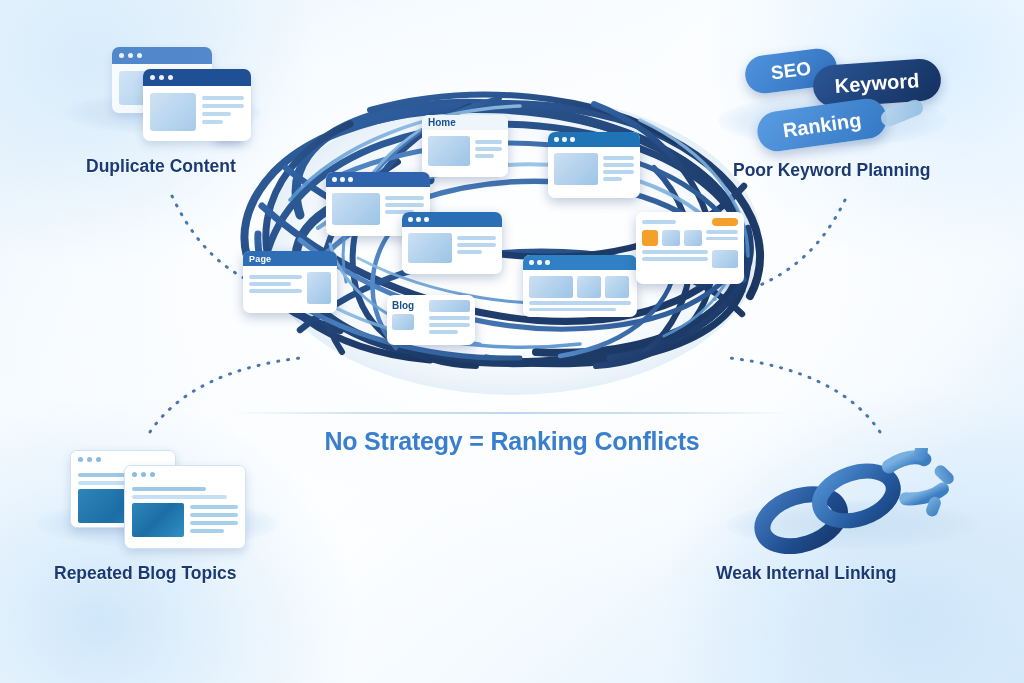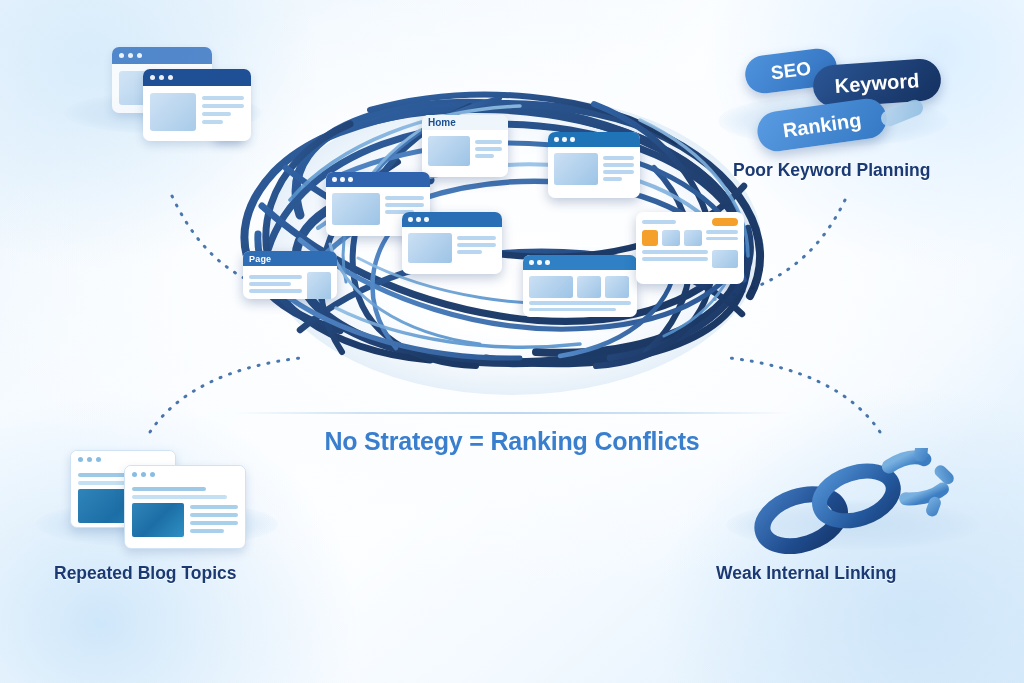--- a/index.html
+++ b/index.html
@@ -223,34 +223,48 @@
     <div class="ct">
       <div class="img" style="width:44px;height:30px;"></div>
       <div style="flex:1;padding-top:3px;">
         <div class="ln"></div>
         <div class="ln"></div>
         <div class="ln" style="width:65%;"></div>
       </div>
     </div>
   </div>
 
-  <div class="card" style="left:243px;top:251px;width:94px;height:48px;text-align:center;">
+  <div class="card" style="left:243px;top:251px;width:94px;height:62px;text-align:center;">
     <div class="hdr" style="background:#2f6db5;justify-content:flex-start;">
       <span class="lbl">Page</span>
     </div>
     <div class="ct" style="flex-direction:row-reverse;">
       <div class="img" style="width:24px;height:32px;"></div>
       <div style="flex:1;padding-top:3px;">
         <div class="ln"></div>
         <div class="ln" style="width:80%;"></div>
         <div class="ln"></div>
       </div>
     </div>
   </div>
 
+  <div class="card" style="left:387px;top:295px;width:88px;height:50px;">
+    <div class="ct" style="padding:5px;">
+      <div style="flex:1;">
+        <div class="card-label-top" style="margin-bottom:3px;">Blog</div>
+        <div class="img" style="width:22px;height:16px;"></div>
+      </div>
+      <div style="flex:1.3;">
+        <div class="img" style="width:100%;height:12px;margin-bottom:4px;"></div>
+        <div class="ln"></div>
+        <div class="ln"></div>
+        <div class="ln" style="width:70%;"></div>
+      </div>
+    </div>
+  </div>
 
   <div class="card" style="left:523px;top:255px;width:114px;height:62px;">
     <div class="hdr" style="background:#2f80c4;">
       <span class="d"></span>
       <span class="d"></span>
       <span class="d"></span>
     </div>
     <div class="ct" style="flex-direction:column;gap:3px;">
       <div style="display:flex;gap:4px;">
         <div class="img" style="width:44px;height:22px;"></div>
@@ -317,20 +331,21 @@
       <div class="thumb" style="width:46px;height:38px;"></div>
       <div style="flex:1;padding-top:3px;">
         <div class="line"></div>
         <div class="line"></div>
         <div class="line" style="width:70%;"></div>
         <div class="line" style="width:50%;"></div>
       </div>
     </div>
   </div>
 
+  <div class="corner-label" id="label-duplicate">Duplicate Content</div>
 
   <div class="icon-shadow" style="left:718px;top:95px;width:230px;height:52px;"></div>
 
   <div class="pill" style="left:745px;top:52px;width:92px;height:38px;transform:rotate(-7deg);
               background:linear-gradient(135deg,#4f93dd,#3170bd);font-size:19px;">
     <span>SEO</span>
   </div>
 
   <div class="pill" style="left:813px;top:62px;width:128px;height:42px;transform:rotate(-4deg);
               background:linear-gradient(135deg,#2b5695,#14305f);font-size:20px;">

